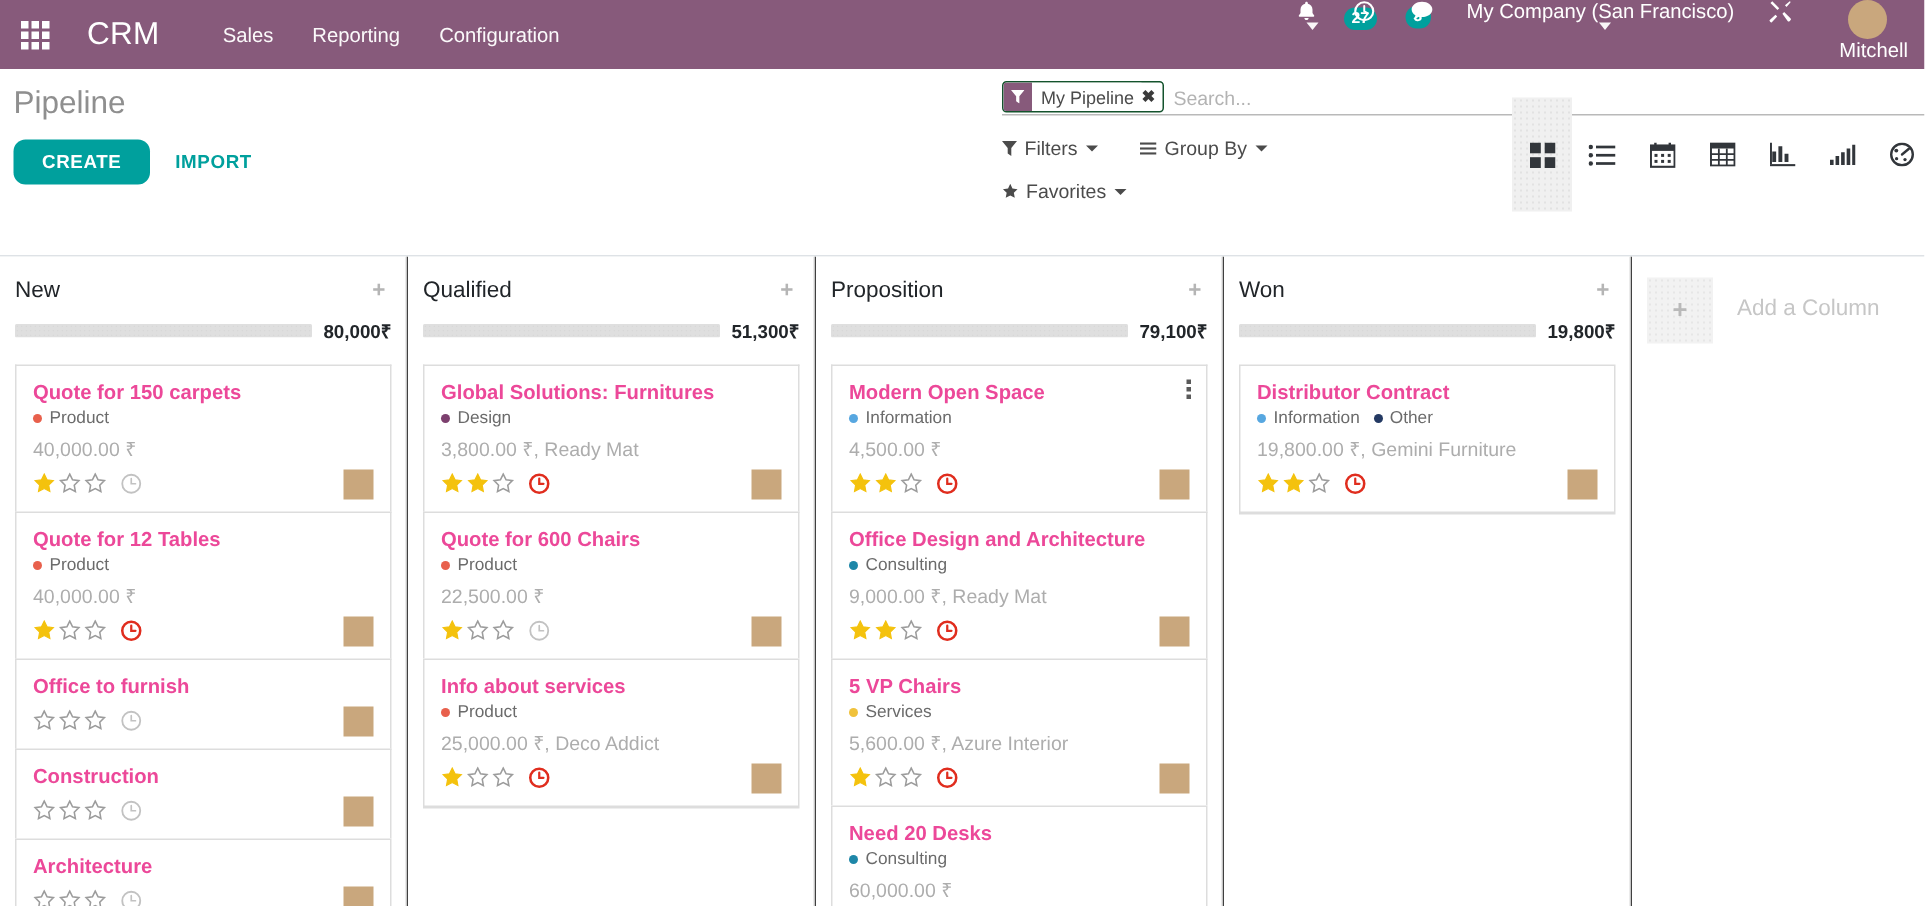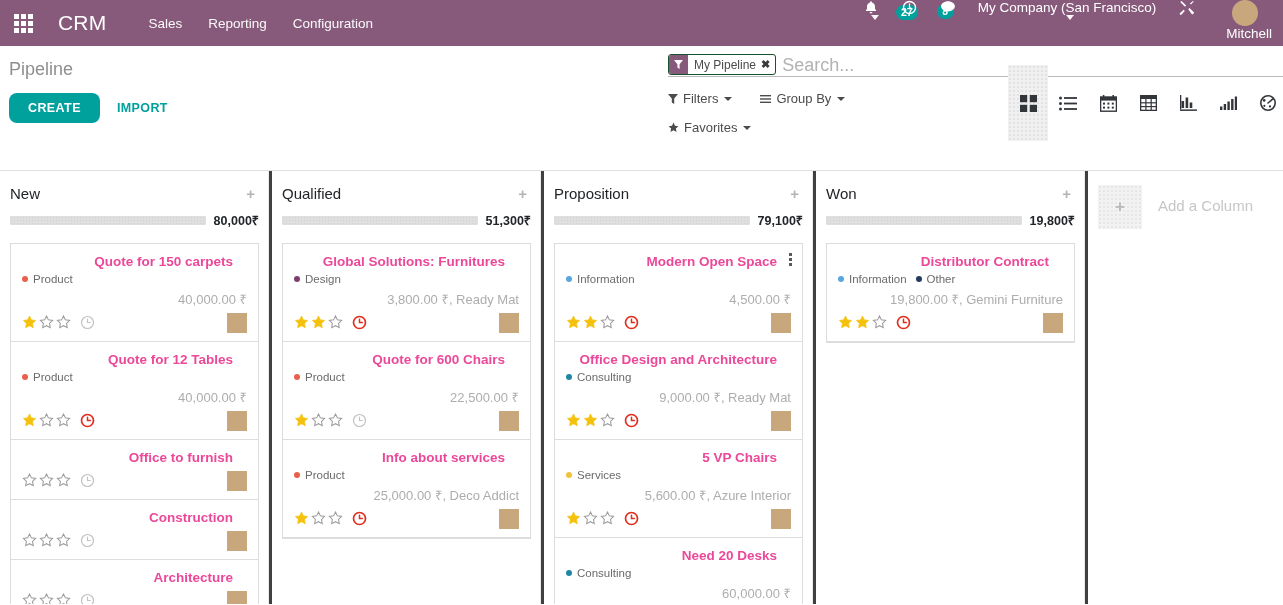--- a/index.html
+++ b/index.html
@@ -110,21 +110,21 @@
   .control-panel {
     background: #ffffff;
     border-bottom: 1px solid #dee2e6;
     padding: 0;
     position: relative;
     height: 125px;
   }
   .cp-row { display: flex; align-items: flex-start; }
   .cp-left { padding: 12px 0 0 9px; width: 660px; }
   .breadcrumb {
-    font-size: 18px;
+    font-size: 21px;
     color: #8f8f8f;
     font-weight: 400;
     line-height: 22px;
     margin-bottom: 13px;
   }
   .btn-row { display: flex; align-items: center; gap: 0; }
   .btn-create {
     background: #00A09D;
     color: #ffffff;
     border: none;
@@ -190,21 +190,21 @@
     padding-right: 5px;
     font-size: 11px;
     color: #3a3a3a;
     font-weight: 700;
     cursor: pointer;
   }
   .search-input {
     border: none;
     outline: none;
     flex: 1;
-    font-size: 18px;
+    font-size: 13px;
     color: #0f172a;
     padding-left: 6px;
     font-family: inherit;
     background: transparent;
   }
   .search-input::placeholder { color: #b3b3b3; }
 
   .cp-bottom {
     display: flex;
     align-items: flex-start;
@@ -257,24 +257,23 @@
     display: flex;
     height: calc(605px - 46px - 126px);
     background: #ffffff;
     align-items: stretch;
     overflow: hidden;
   }
   .kcol {
     width: 272px;
     flex: none;
     background: #ffffff;
-    border-right: 3px solid #404040;
+    border-right: 1px solid #404040;
     padding: 0;
     position: relative;
-    text-align: right;
   }
   .kcol-inner { padding: 0 10px; }
   .kcol-head {
     display: flex;
     align-items: flex-start;
     justify-content: space-between;
     padding: 14px 0 0 0;
   }
   .kcol-title {
     font-size: 15px;

